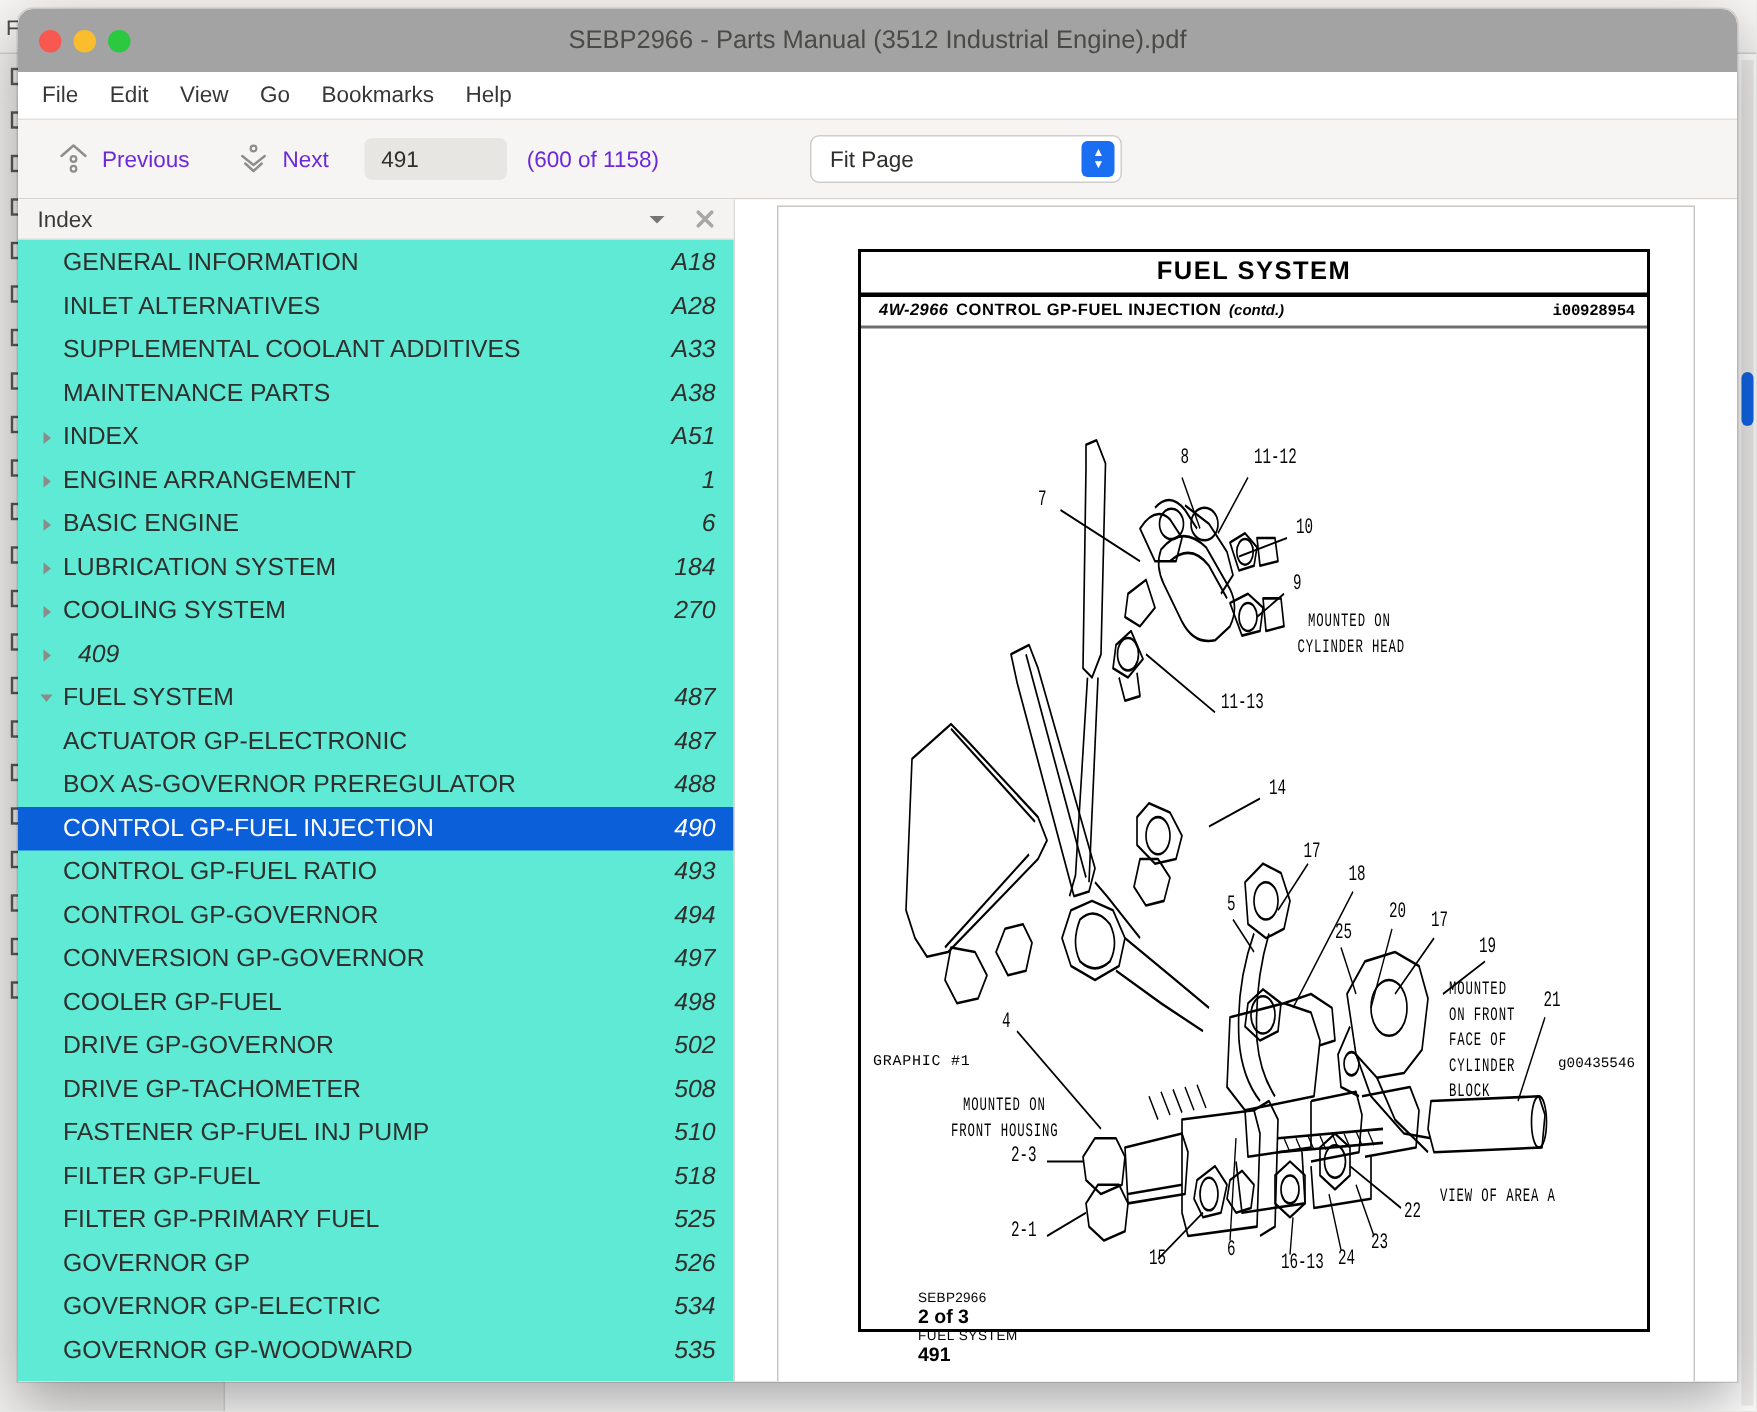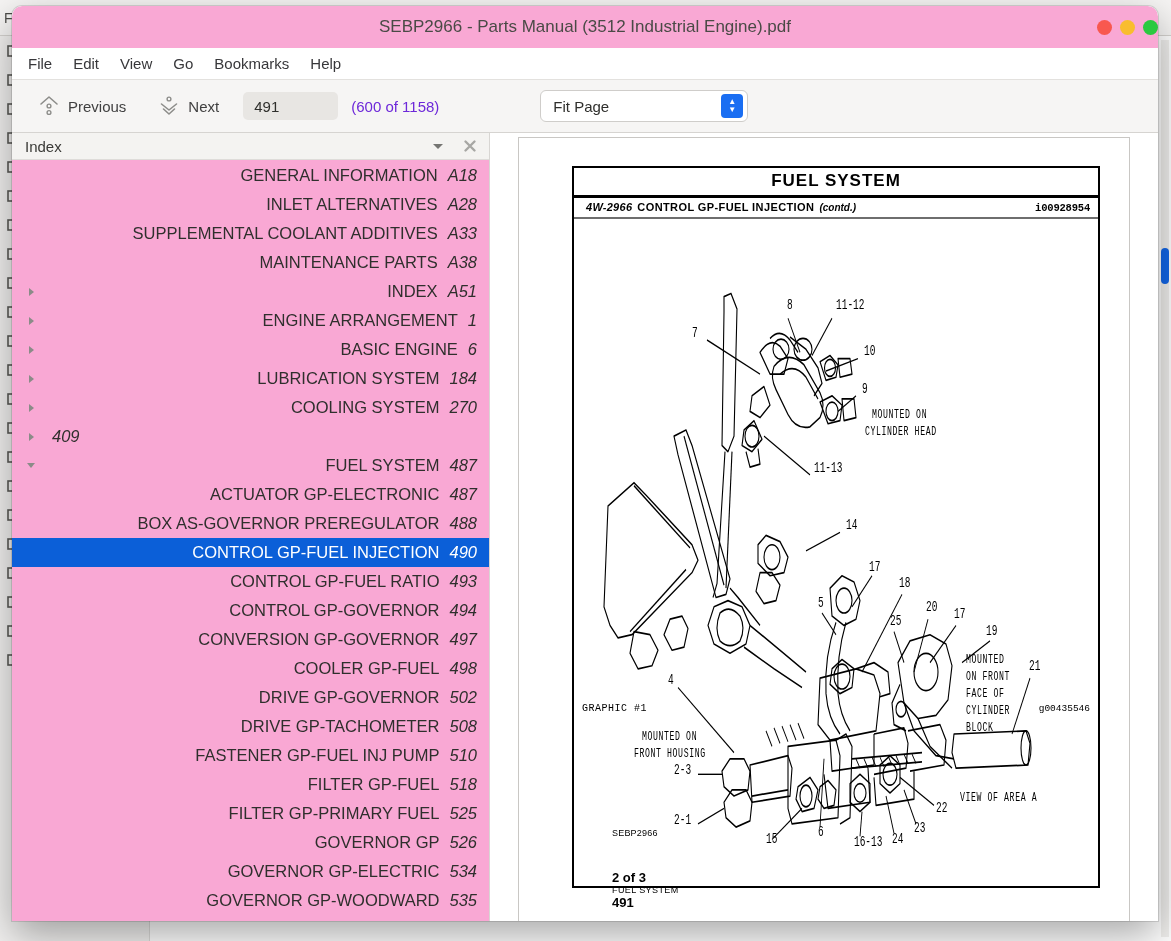--- a/index.html
+++ b/index.html
@@ -46,23 +46,23 @@
 
   
   .window {
     position: absolute; left: 12px; top: 6px; width: 1146px; height: 915px;
     background: #ffffff;
     border-radius: 10px 10px 0 0;
     box-shadow: 0 0 0 1px rgba(0,0,0,0.12), 0 14px 40px rgba(0,0,0,0.35);
     overflow: hidden;
   }
   .titlebar {
-    position: relative; height: 42px; background: #f9a8d4;
+    position: relative; height: 42px; background: #a3a3a3;
     border-radius: 10px 10px 0 0;
-    display: flex; align-items: center; justify-content: flex-end;
+    display: flex; align-items: center;
   }
   .traffic { display: flex; gap: 8px; padding-left: 14px; }
   .light { width: 15px; height: 15px; border-radius: 50%; }
   .light.red    { background: #f8584f; }
   .light.yellow { background: #f9bd2e; }
   .light.green  { background: #2bc940; }
   .title-text {
     position: absolute; left: 0; right: 0; text-align: center;
     font-size: 17px; color: #4a4a46; pointer-events: none;
   }
@@ -76,21 +76,21 @@
   .menu-item { cursor: default; padding: 2px 2px; }
 
   .toolbar {
     height: 53px; background: #f6f5f4;
     border-bottom: 1px solid #d6d4d1;
     display: flex; align-items: center; padding-left: 16px; gap: 0;
   }
   .tb-btn {
     display: flex; align-items: center; gap: 8px;
     height: 34px; padding: 0 10px; border-radius: 5px;
-    font-size: 15px; color: #404040; cursor: default;
+    font-size: 15px; color: #6d28d9; cursor: default;
   }
   .tb-icon { width: 22px; height: 22px; display: block; }
   .page-input {
     width: 95px; height: 28px; margin-left: 14px;
     background: #e8e6e3; border: none; border-radius: 5px;
     font-family: "Liberation Sans", sans-serif;
     font-size: 15px; color: #2f2f2c; text-align: left;
     padding-left: 11px;
   }
   .page-count { margin-left: 13px; font-size: 15px; color: #6d28d9; }
@@ -124,21 +124,21 @@
   }
   .index-head {
     height: 27px; background: #f4f3f1; border-bottom: 1px solid #dedcd9;
     display: flex; align-items: center; padding: 0 10px 0 13px;
     font-size: 15px; color: #3a3a37;
   }
   .index-head .spacer { flex: 1; }
   .head-ico { width: 18px; height: 18px; margin-left: 14px; opacity: .75; }
   .index-list {
     flex: 1; overflow: hidden; position: relative;
-    padding-top: 1px; background: #f9a8d4; text-align: right;
+    padding-top: 1px; background: #5eead4;
   }
   .tree-row {
     display: flex; align-items: center; height: 29px;
     padding-right: 12px; font-size: 16.5px; color: #2f2f2d;
     white-space: nowrap;
   }
   .tree-row.selected { background: #0b5fd8; color: #ffffff; }
   .twisty { width: 22px; flex: 0 0 22px; display: flex;
             align-items: center; justify-content: center; }
   .tri {
@@ -194,21 +194,21 @@
   .doc-graphic-id {
     position: absolute; right: 8px; bottom: 172px;
     font-family: "Liberation Mono", monospace; font-size: 9.5px;
   }
   .doc-footer {
     position: absolute; left: 0; right: 0; bottom: -22px;
     display: flex; align-items: baseline;
     font-family: "Liberation Sans", sans-serif; font-size: 9px; flex-direction: column;
   }
   .ft-doc { margin-left: 4px; letter-spacing: .2px; }
-  .ft-sheet { margin-left: 40px; font-size: 13px; font-weight: bold; margin-top: 32px; }
+  .ft-sheet { margin-left: 40px; font-size: 13px; font-weight: bold; }
   .ft-spacer { flex: 1; }
   .ft-section { font-size: 9px; letter-spacing: .4px; }
   .ft-page { margin-left: 14px; margin-right: 4px;
              font-size: 13px; font-weight: bold; }
 
   svg.diagram { position: absolute; inset: 0; width: 100%; height: 100%; }
   .dt { font-family: "Liberation Mono", monospace; font-size: 9.5px; fill: #000; }
   .dt-s { font-family: "Liberation Mono", monospace; font-size: 8.2px;
           fill: #000; letter-spacing: .6px; }
 </style>

